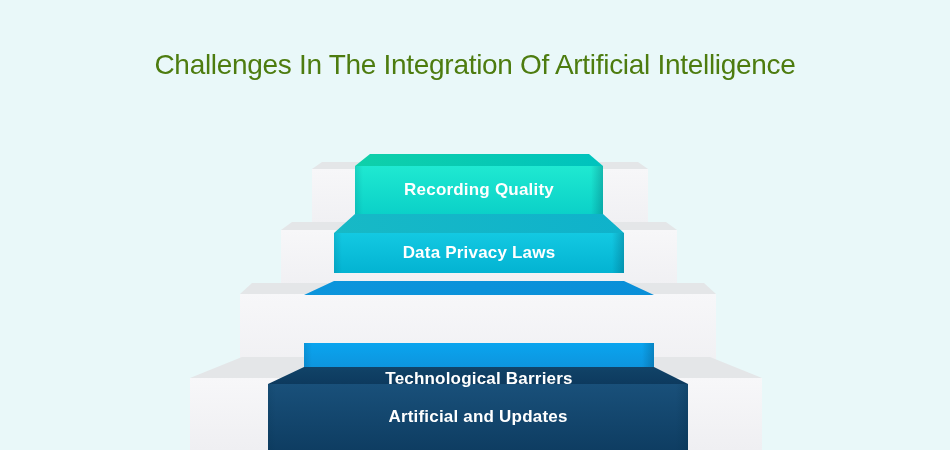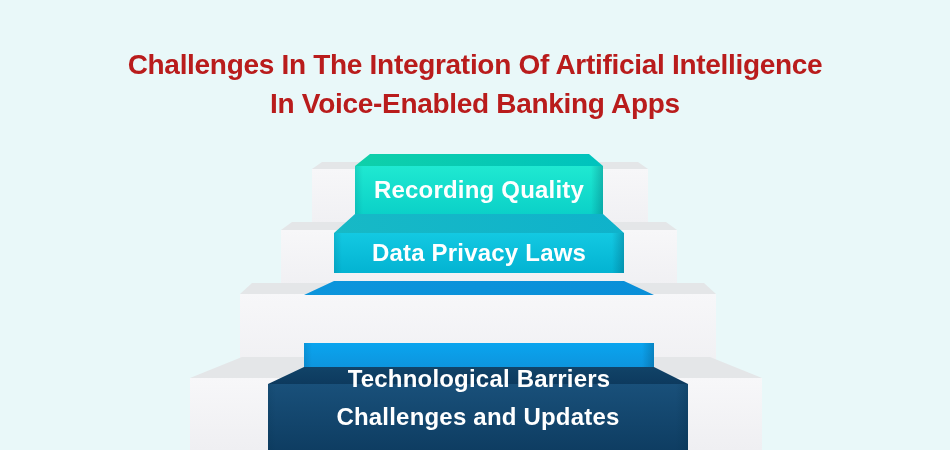--- a/index.html
+++ b/index.html
@@ -4,21 +4,21 @@
 <style>
   html,body { margin:0; padding:0; }
   .canvas {
     position:relative; width:950px; height:450px;
     background:#E9F8F9; overflow:hidden;
     font-family:"Liberation Sans", sans-serif;
   }
   .title {
     position:absolute; top:46px; left:0; width:100%;
     margin:0; text-align:center;
-    color:#b91c1c; font-size:28px; font-weight:700;
+    color:#4d7c0f; font-size:28px; font-weight:400;
     letter-spacing:-0.3px; line-height:1.38;
   }
   .title span { display:block; }
 
   
   .gtop  { position:absolute; background:#E4E6E8; }
   .gfront{ position:absolute; background:linear-gradient(180deg,#F7F7F9,#EFEFF2); }
 
   .g1t { left:312px; top:162px; width:336px; height:7px;
          clip-path:polygon(10px 0, 326px 0, 336px 7px, 0 7px); }
@@ -46,21 +46,21 @@
          background:linear-gradient(92deg,#17B9C6,#0FB2CB); }
   .s3t { left:304px; top:281px; width:350px; height:14px;
          clip-path:polygon(30px 0, 320px 0, 350px 14px, 0 14px);
          background:linear-gradient(92deg,#0C95DC,#0A8FD8); }
   .s4t { left:268px; top:367px; width:420px; height:17px;
          clip-path:polygon(36px 0, 386px 0, 420px 17px, 0 17px);
          background:linear-gradient(180deg,#114368,#0D3A5E); }
 
   .sfront {
     position:absolute; display:flex; align-items:center; justify-content:center;
-    color:#FFFFFF; font-weight:700; font-size:24px; letter-spacing:0.2px;
+    color:#FFFFFF; font-weight:700; font-size:17px; letter-spacing:0.2px;
     text-align:center;
   }
   
   .sfront::after {
     content:""; position:absolute; inset:0; pointer-events:none;
     background:
       linear-gradient(270deg, rgba(0,45,70,0.25), rgba(0,45,70,0) 12px),
       linear-gradient(90deg,  rgba(0,45,70,0.12), rgba(0,45,70,0) 8px);
   }
   .s1f { left:355px; top:166px; width:248px; height:48px;
@@ -74,21 +74,20 @@
 
   .label { position:relative; z-index:1; }
 </style>
 </head>
 <body>
 
 <div class="canvas">
 
   <h1 class="title">
     <span>Challenges In The Integration Of Artificial Intelligence</span>
-    <span>In Voice-Enabled Banking Apps</span>
   </h1>
 
   <div>
 
     <div class="gtop g1t"></div>
     <div class="gfront g1f"></div>
     <div class="gtop g2t"></div>
     <div class="gfront g2f"></div>
     <div class="gtop g3t"></div>
     <div class="gfront g3f"></div>
@@ -105,17 +104,17 @@
       <span class="label">Data Privacy Laws</span>
     </div>
 
     <div class="stop s3t"></div>
     <div class="sfront s3f">
       <span class="label">Technological Barriers</span>
     </div>
 
     <div class="stop s4t"></div>
     <div class="sfront s4f">
-      <span class="label">Challenges and Updates</span>
+      <span class="label">Artificial and Updates</span>
     </div>
 
   </div>
 </div>
 
 </body></html>

